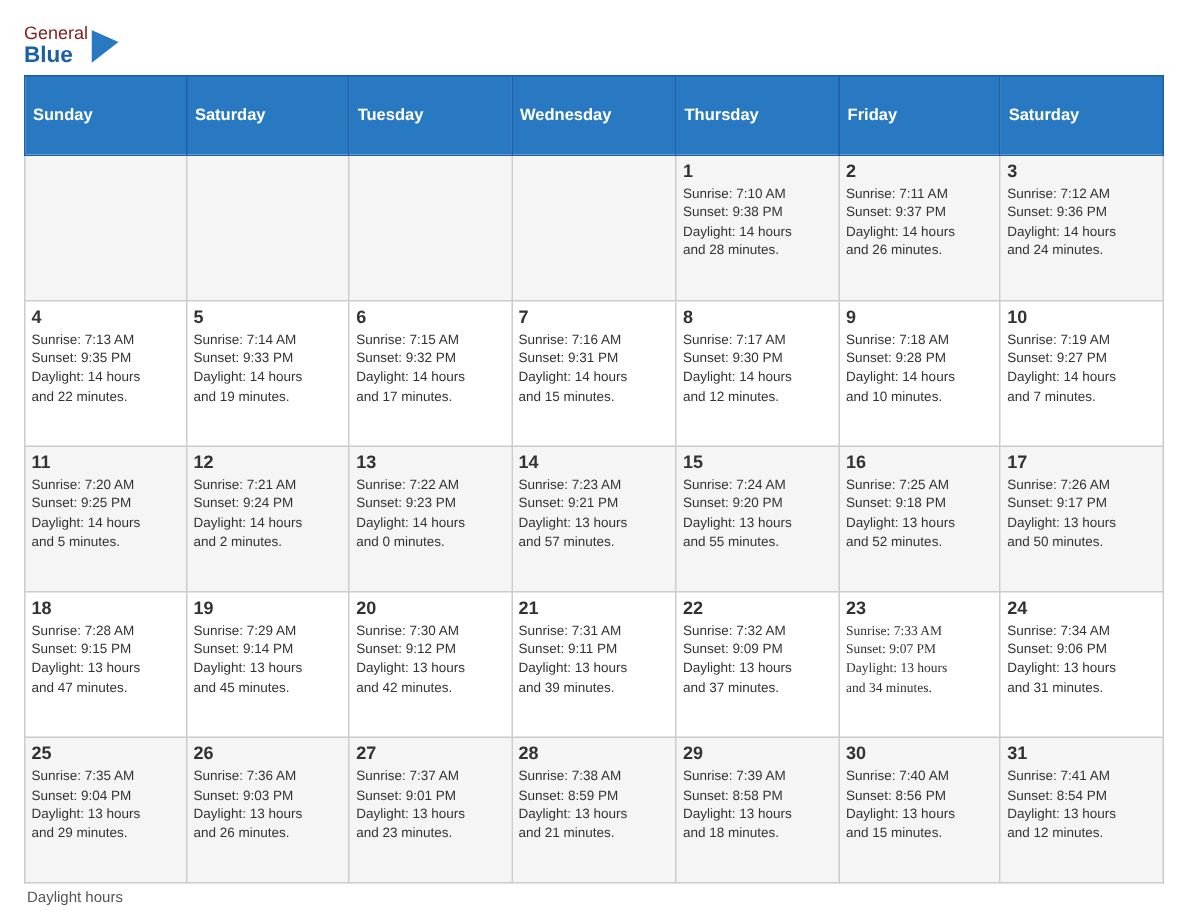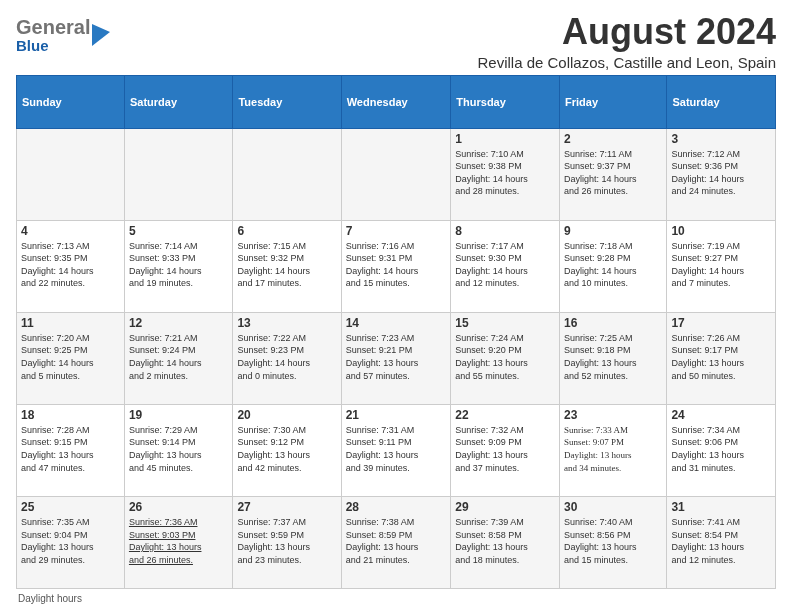--- a/index.html
+++ b/index.html
@@ -27,23 +27,23 @@
       display: flex;
       align-items: center;
       margin-top: 4px;
     }
     .logo-text {
       display: flex;
       flex-direction: column;
       line-height: 1.1;
     }
     .logo-general {
-      font-size: 20px;
-      font-weight: bold;
-      color: #737373;
+      font-size: 12px;
+      font-weight: normal;
+      color: #7f1d1d;
     }
     .logo-blue {
       font-size: 15px;
       font-weight: bold;
       color: #1a5fa8;
     }
     .logo-icon {
       width: 18px;
       height: 22px;
       margin-left: 2px;
@@ -116,24 +116,20 @@
 <div class="page">
   <div class="header-row">
     <div class="logo">
       <div class="logo-text">
         <span class="logo-general">General</span>
         <span class="logo-blue">Blue</span>
       </div>
       <svg class="logo-icon" viewBox="0 0 18 22" xmlns="http://www.w3.org/2000/svg">
         <polygon points="0,0 18,8 0,22" fill="#2979c2"></polygon>
       </svg>
-    </div>
-    <div class="title-block">
-      <div class="main-title">August 2024</div>
-      <div class="subtitle">Revilla de Collazos, Castille and Leon, Spain</div>
     </div>
   </div>
 
   <table class="calendar">
     <thead>
       <tr>
         <th>Sunday</th>
         <th>Saturday</th>
         <th>Tuesday</th>
         <th>Wednesday</th>
@@ -326,29 +322,29 @@
         <tr>
           <td>
             <span class="day-num">25</span>
             <div class="day-info" style="white-space: pre-line;">Sunrise: 7:35 AM
 Sunset: 9:04 PM
 Daylight: 13 hours
 and 29 minutes.</div>
           </td>
           <td>
             <span class="day-num">26</span>
-            <div class="day-info" style="white-space: pre-line; text-decoration: underline;">Sunrise: 7:36 AM
+            <div class="day-info" style="white-space: pre-line;">Sunrise: 7:36 AM
 Sunset: 9:03 PM
 Daylight: 13 hours
 and 26 minutes.</div>
           </td>
           <td>
             <span class="day-num">27</span>
             <div class="day-info" style="white-space: pre-line;">Sunrise: 7:37 AM
-Sunset: 9:59 PM
+Sunset: 9:01 PM
 Daylight: 13 hours
 and 23 minutes.</div>
           </td>
           <td>
             <span class="day-num">28</span>
             <div class="day-info" style="white-space: pre-line;">Sunrise: 7:38 AM
 Sunset: 8:59 PM
 Daylight: 13 hours
 and 21 minutes.</div>
           </td>

